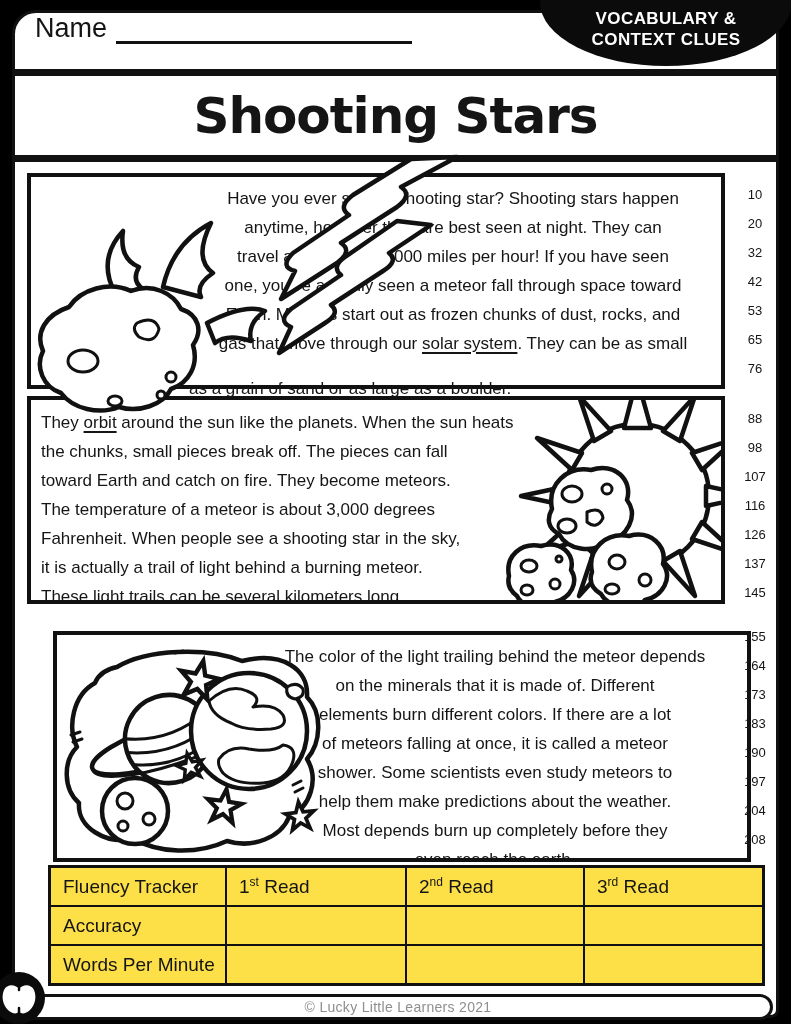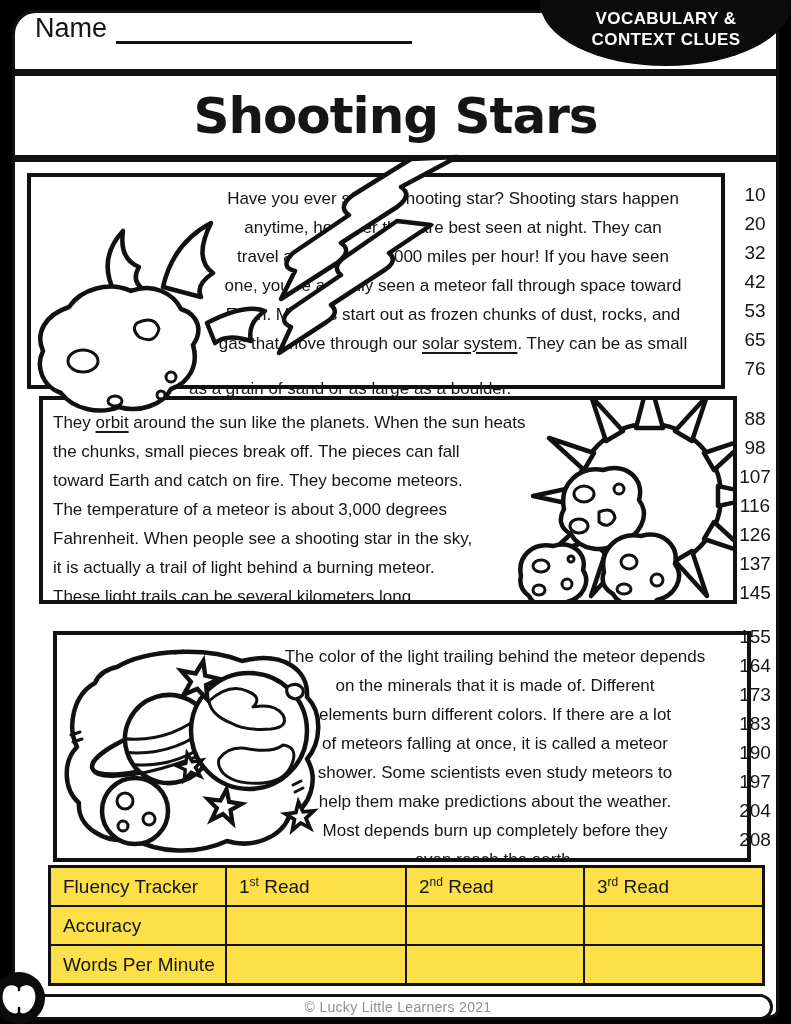--- a/index.html
+++ b/index.html
@@ -15,35 +15,35 @@
   
   .name-row{position:absolute;left:20px;top:0;display:flex;align-items:flex-end;font-size:27px;}
   .name-line{display:inline-block;width:296px;height:26px;border-bottom:3px solid #111;margin-left:9px;}
   
   .title-band{position:absolute;left:0;right:0;top:56px;height:79px;border-top:7px solid #111;
               border-bottom:7px solid #111;display:flex;align-items:center;justify-content:center;}
   .title{font-family:"DejaVu Sans",sans-serif;font-weight:bold;font-size:50px;letter-spacing:-1px;}
   
   .psg-box{position:absolute;left:12px;width:690px;border:4px solid #111;background:#fff;overflow:hidden;}
   .box1{top:160px;height:208px;overflow:visible;}
-  .box2{top:383px;height:200px;margin-left:12px;}
+  .box2{top:383px;height:200px;}
   .box3{top:618px;height:223px;margin-left:26px;}
   .txt{position:absolute;z-index:4;}
   .ln{height:29px;line-height:29px;font-size:17px;white-space:nowrap;}
   .t1{left:158px;top:7px;width:528px;}
   .t1 .ln{text-align:center;}
   .t1 .ln.last{text-align:left;margin-top:16px;}
   .t2{left:10px;top:8px;width:545px;}
   .t2 .ln{text-align:left;}
   .t3{left:190px;top:7px;width:496px;}
   .t3 .ln{text-align:center;}
   .u{text-decoration:underline;text-decoration-thickness:2px;text-underline-offset:3px;}
   
   .counts{position:absolute;left:712px;width:56px;text-align:center;z-index:2;}
-  .cnt{height:29px;line-height:29px;font-size:19px;}
+  .cnt{height:29px;line-height:29px;font-size:13px;}
   .counts1{top:167px;} .counts2{top:391px;} .counts3{top:609px;}
   
   .ill{position:absolute;pointer-events:none;}
   .comet{left:-4px;top:138px;z-index:5;}
   .sunart{right:-6px;top:-10px;}
   .planart{left:0px;top:4px;}
   svg .lw{fill:#fff;stroke:#111;stroke-width:4.5;stroke-linejoin:round;stroke-linecap:round;}
   svg .lt{fill:#fff;stroke:#111;stroke-width:3;stroke-linejoin:round;}
   svg .ls{fill:none;stroke:#111;stroke-width:3;stroke-linecap:round;}
   

